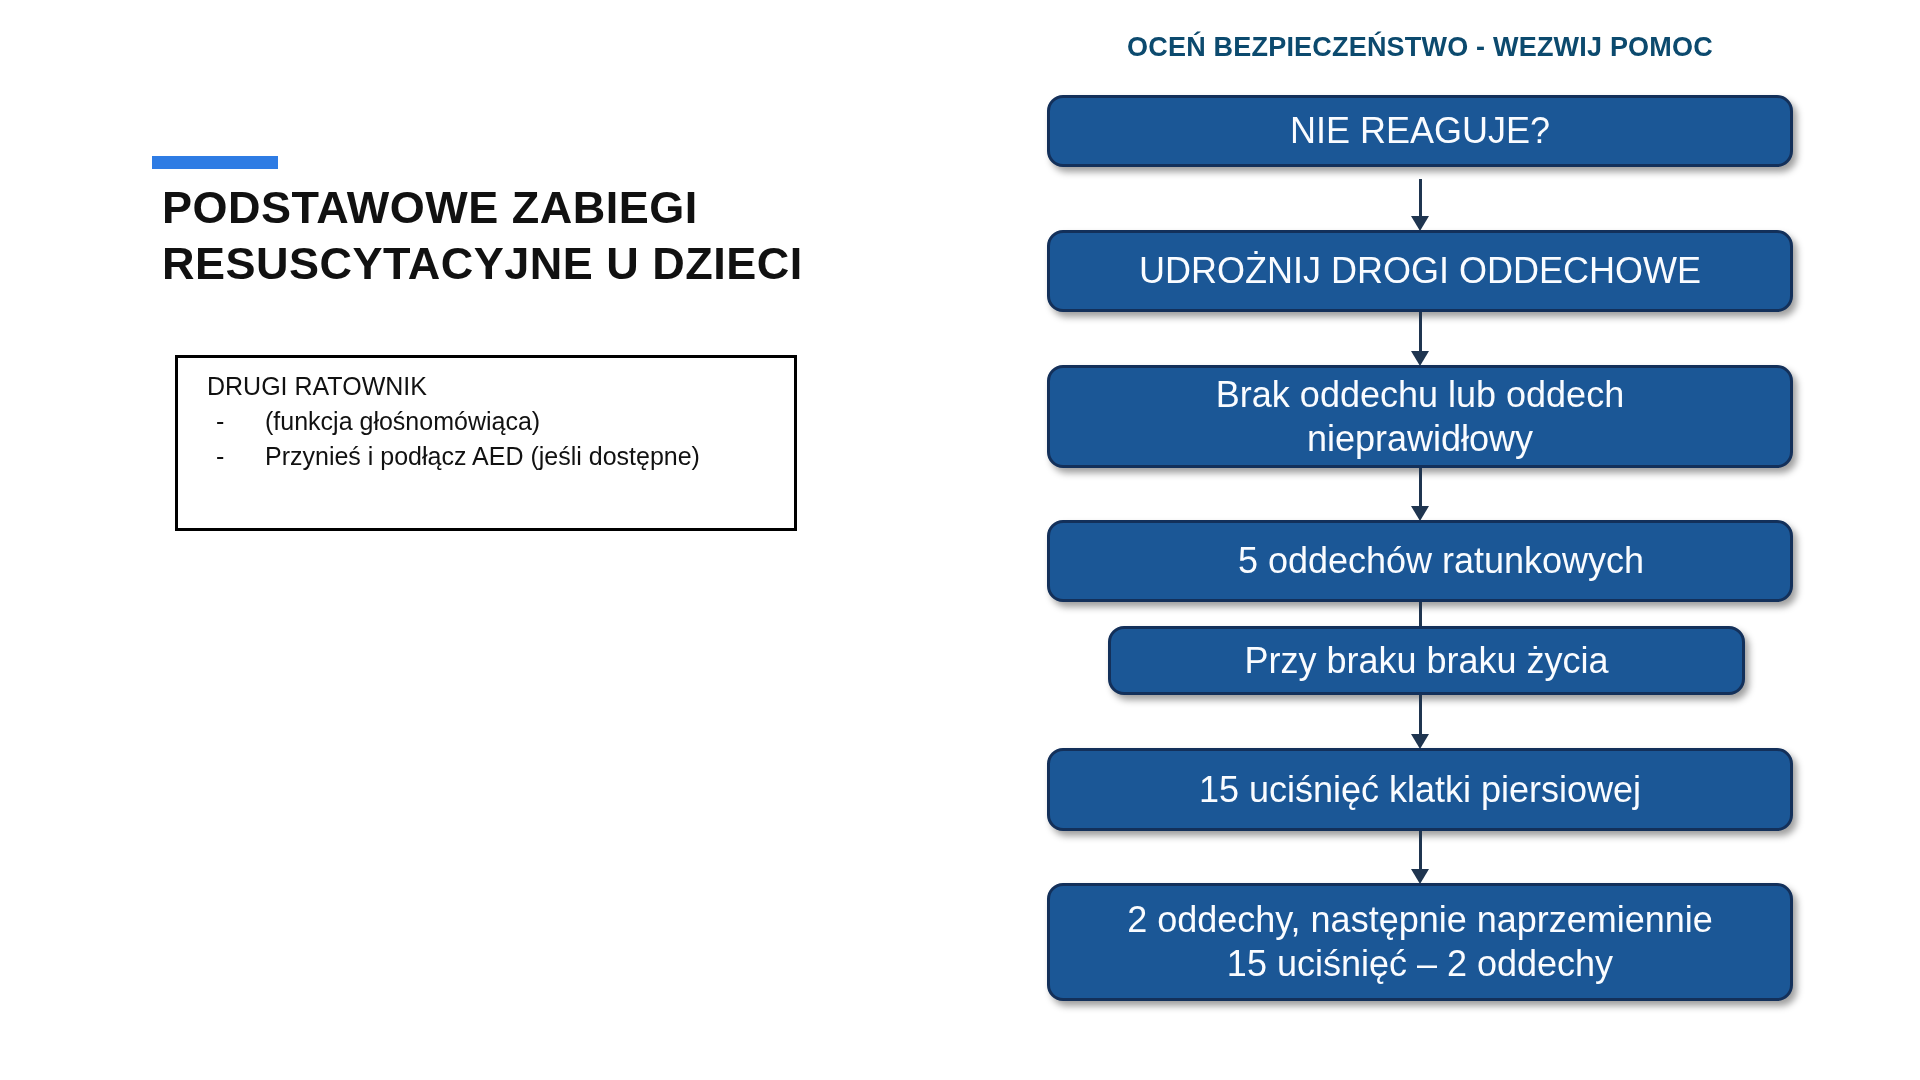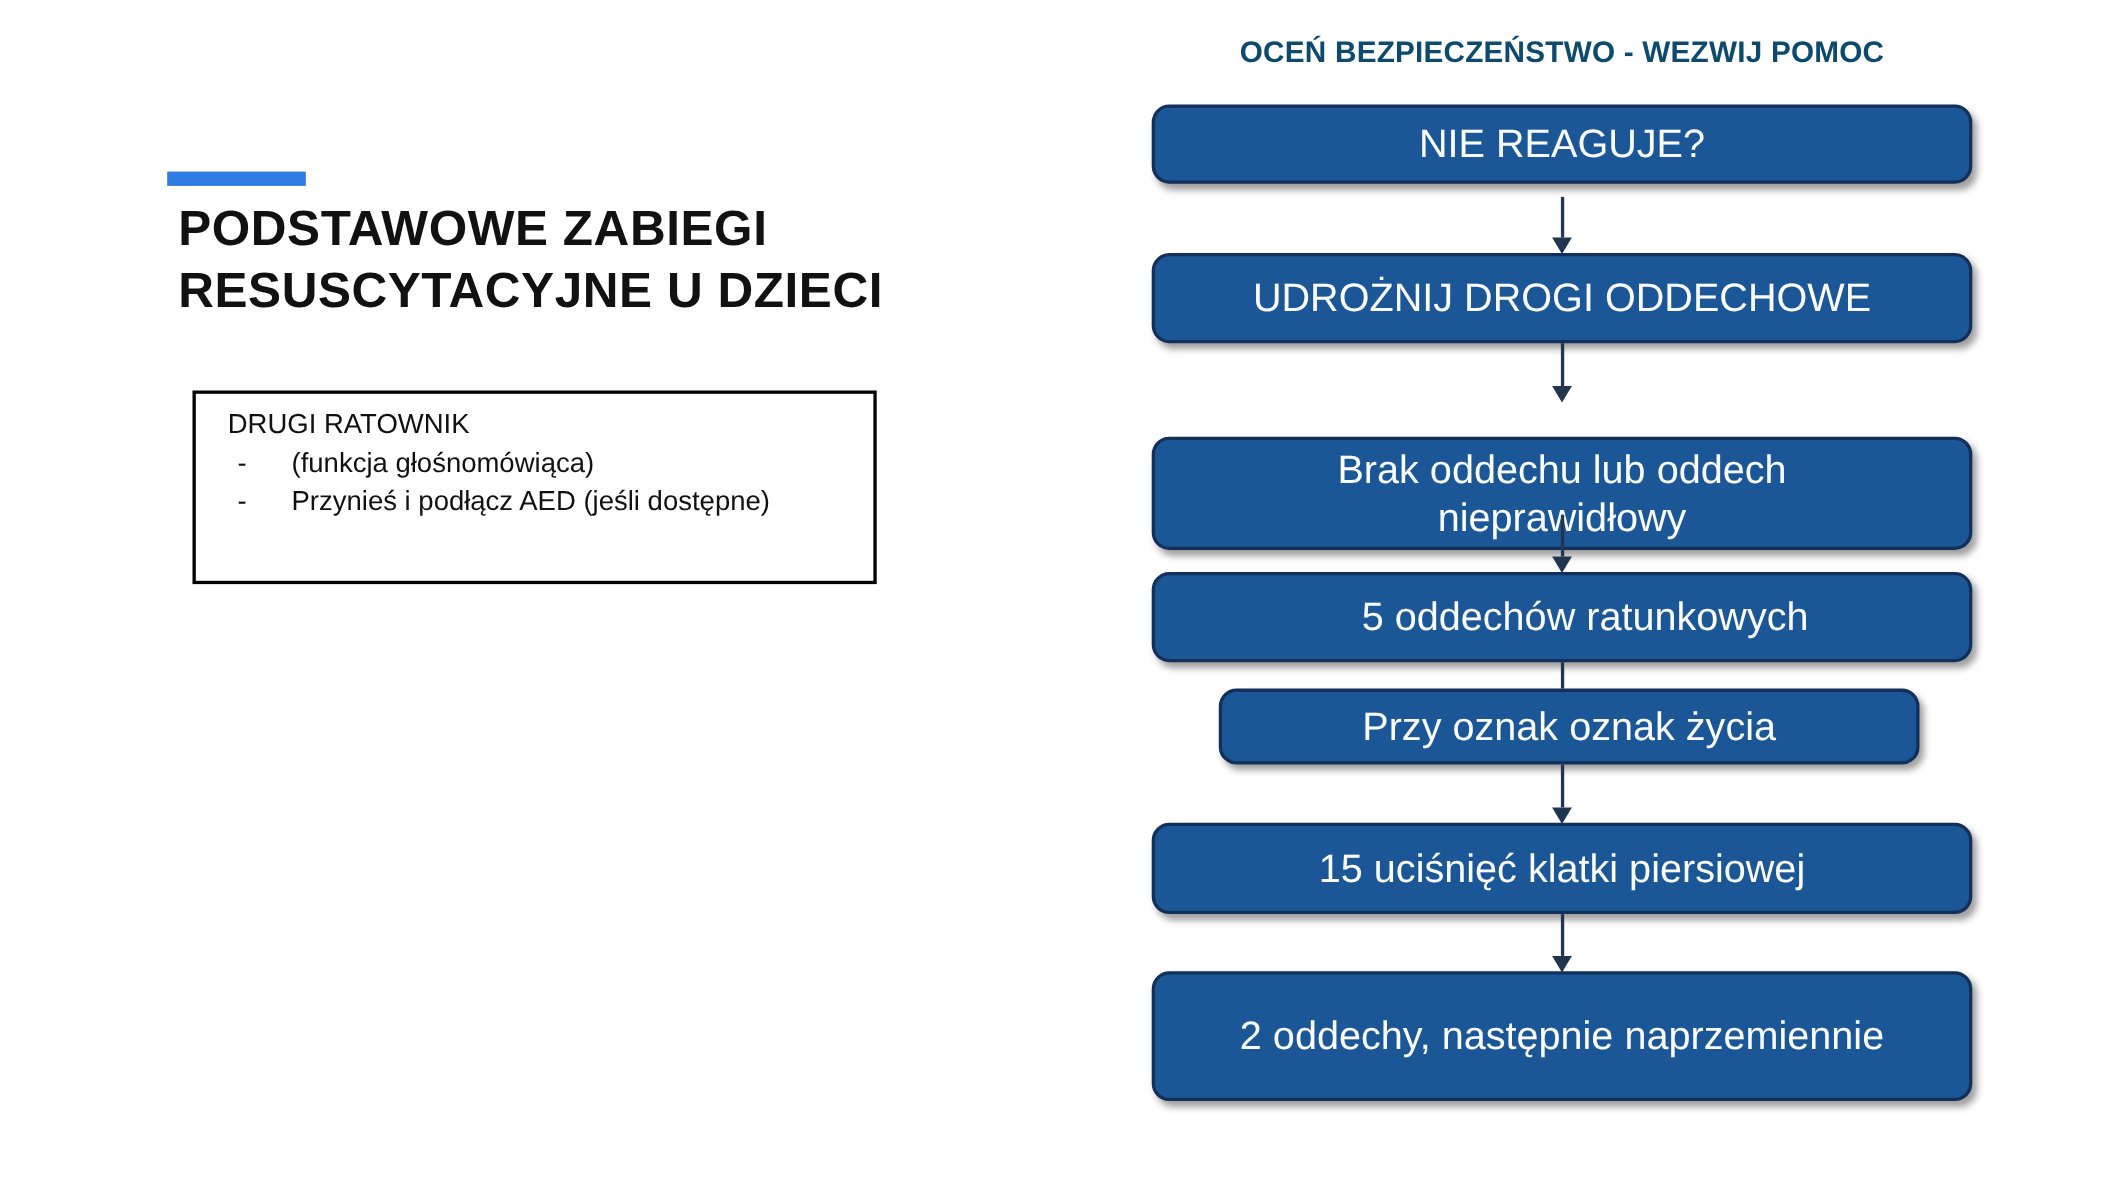--- a/index.html
+++ b/index.html
@@ -34,21 +34,21 @@
   }
   .flow-box{
     position:absolute;left:1047px;width:746px;box-sizing:border-box;
     background:#1B5796;border:3px solid #13305A;border-radius:16px;
     box-shadow:4px 5px 7px rgba(0,0,0,0.38);
     display:flex;flex-direction:column;justify-content:center;align-items:center;
     color:#FAFCFF;font-size:36px;line-height:44px;text-align:center;
   }
   .step0{top:95px;height:72px;align-items:center;}
   .step1{top:230px;height:82px;text-align:center;}
-  .step2{top:365px;height:103px;margin-top:32px;}
+  .step2{top:365px;height:103px;}
   .step3{top:520px;height:82px;padding-left:42px;}
   .step4{top:626px;height:69px;left:1108px;width:637px;}
   .step5{top:748px;height:83px;}
   .step6{top:883px;height:118px;}
   .connector{
     position:absolute;left:1419px;width:3px;background:#1F3550;
   }
   .connector.head::after{
     content:"";position:absolute;top:100%;left:-8px;
     border-left:9.5px solid transparent;border-right:9.5px solid transparent;
@@ -106,28 +106,29 @@
 
   <div class="connector head c3"></div>
 
   <div class="flow-box step3">
     <div>5 oddechów ratunkowych</div>
   </div>
 
   <div class="connector c4"></div>
 
   <div class="flow-box step4">
-    <div>Przy oznak oznak życia</div>
+    <div>Przy braku braku życia</div>
   </div>
 
   <div class="connector head c5"></div>
 
   <div class="flow-box step5">
     <div>15 uciśnięć klatki piersiowej</div>
   </div>
 
   <div class="connector head c6"></div>
 
   <div class="flow-box step6">
     <div>2 oddechy, następnie naprzemiennie</div>
+    <div>15 uciśnięć – 2 oddechy</div>
   </div>
 
 </div>
 
 </body></html>

